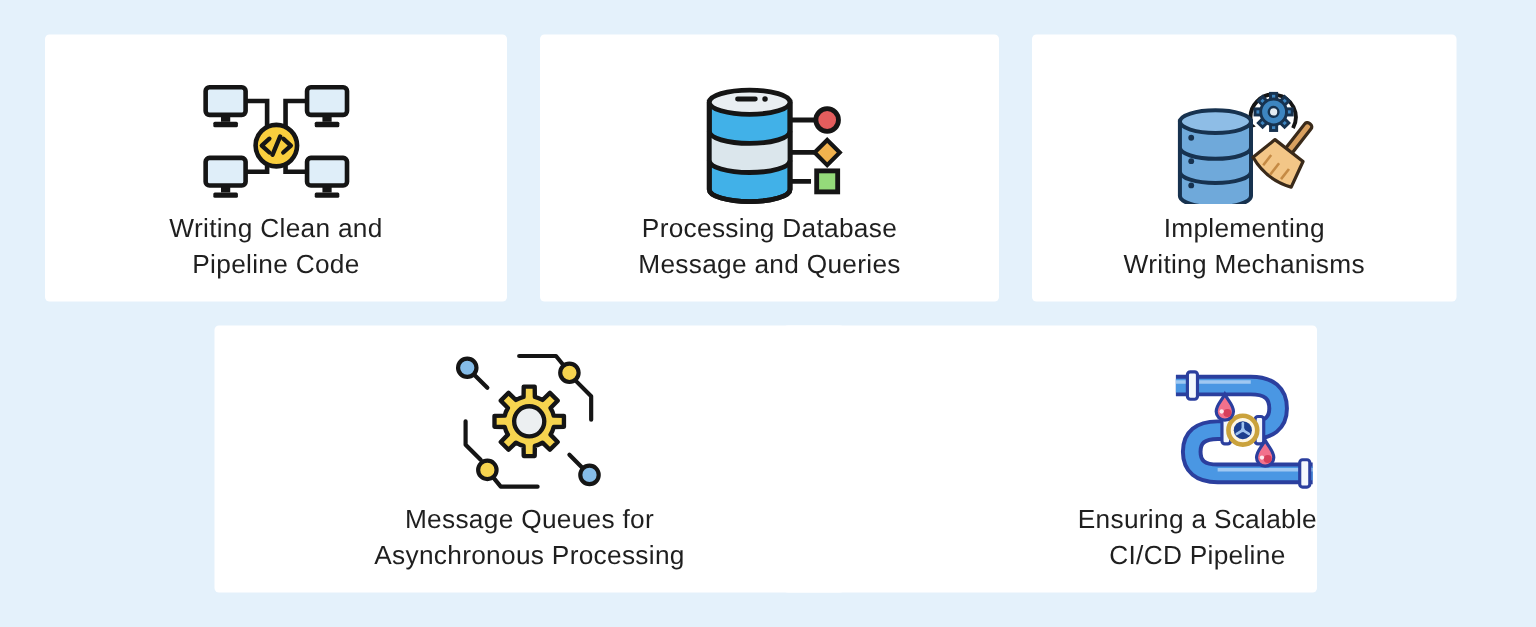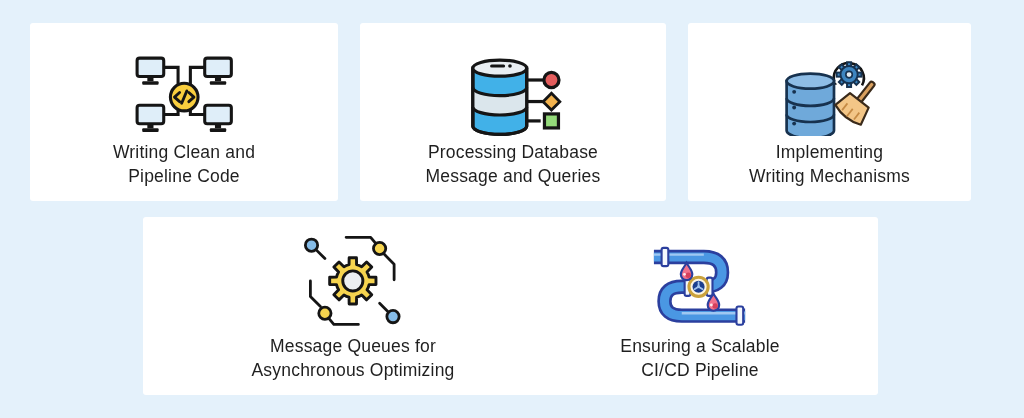--- a/index.html
+++ b/index.html
@@ -18,21 +18,21 @@
     flex-direction:column;
     align-items:center;
     justify-content:flex-end;
     padding-bottom:13px;
     box-sizing:border-box;
   }
   .c1{left:30px;top:23px;width:308px;height:178px;}
   .c2{left:360px;top:23px;width:306px;height:178px;}
   .c3{left:688px;top:23px;width:283px;height:178px;}
   .c4{left:143px;top:217px;width:420px;height:178px;}
-  .c5{left:522px;top:217px;width:356px;height:178px;}
+  .c5{left:522px;top:217px;width:356px;height:178px;align-items:flex-end;}
   .icon{display:block;margin-bottom:4px;}
   .c1 .icon,.c2 .icon,.c3 .icon{height:84px;}
   .c4 .icon,.c5 .icon{height:96px;}
   .title{
     text-align:center;
     color:#1f1f1f;
     font-size:17.5px;
     line-height:24px;
     letter-spacing:.2px;
     font-weight:500;
@@ -183,21 +183,21 @@
              A15,15 0 0 1 42.05,54.72 L37.65,58.99 L33.01,54.35 L37.28,49.95
              A15,15 0 0 1 35.38,45.37 L29.26,45.28 L29.26,38.72 L35.38,38.63
              A15,15 0 0 1 37.28,34.05 L33.01,29.65 L37.65,25.01 L42.05,29.28
              A15,15 0 0 1 46.63,27.38 L46.72,21.26 L53.28,21.26 L53.37,27.38
              A15,15 0 0 1 57.95,29.28 L62.35,25.01 L66.99,29.65 L62.72,34.05
              A15,15 0 0 1 64.62,38.63 Z" fill="#f6d44f" stroke="#151515" stroke-width="2.6" stroke-linejoin="round"></path>
     <circle cx="50" cy="42" r="9" fill="#eceff1" stroke="#151515" stroke-width="2.6"></circle>
   </svg>
   <div class="title">
     <div>Message Queues for</div>
-    <div>Asynchronous Optimizing</div>
+    <div>Asynchronous Processing</div>
   </div>
 </div>
 
 <div class="card c5">
   <svg class="icon" viewBox="0 0 100 100" xmlns="http://www.w3.org/2000/svg">
     <path d="M2,24 H54 Q73,24 73,40 Q73,55 54,55 H31 Q13,55 13,70 Q13,85 31,85 H97" fill="none" stroke="#2b3f9e" stroke-width="15"></path>
     <path d="M2,24 H54 Q73,24 73,40 Q73,55 54,55 H31 Q13,55 13,70 Q13,85 31,85 H97" fill="none" stroke="#4a97e3" stroke-width="9.5"></path>
     <path d="M2,21.5 H54" fill="none" stroke="#9fc8f2" stroke-width="2.5"></path>
     <path d="M31,82.5 H97" fill="none" stroke="#9fc8f2" stroke-width="2.5"></path>
 

